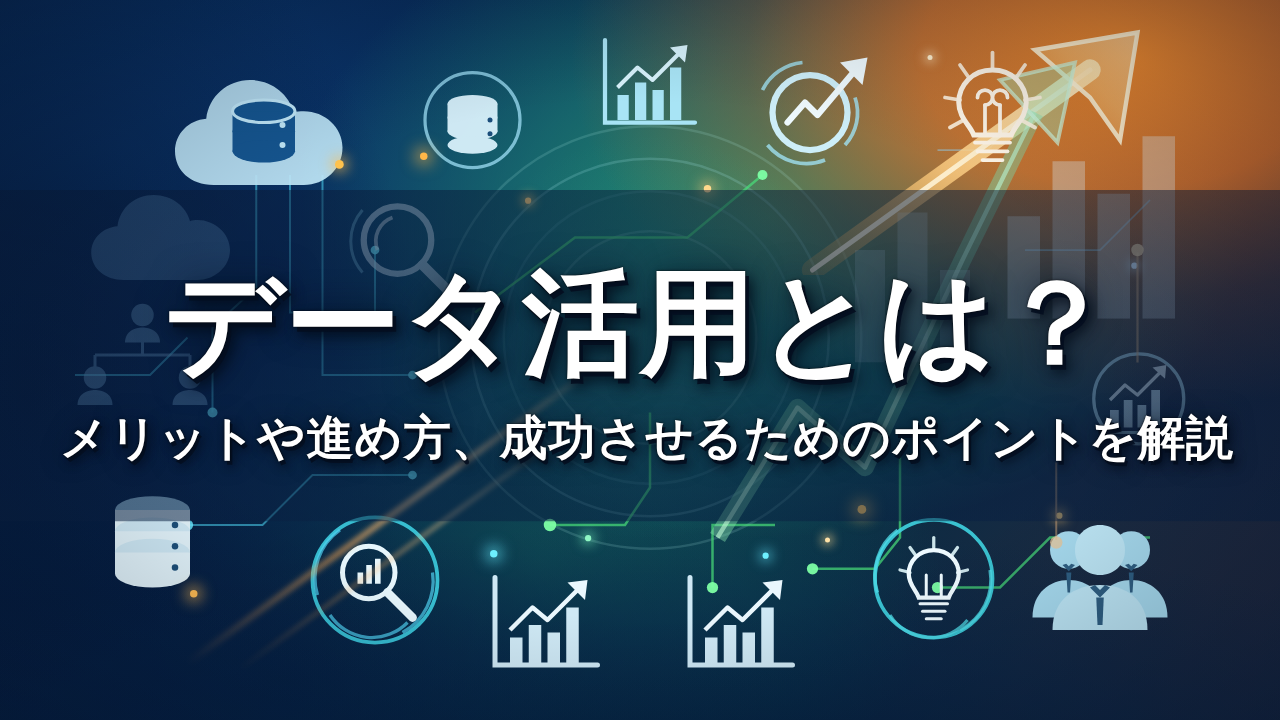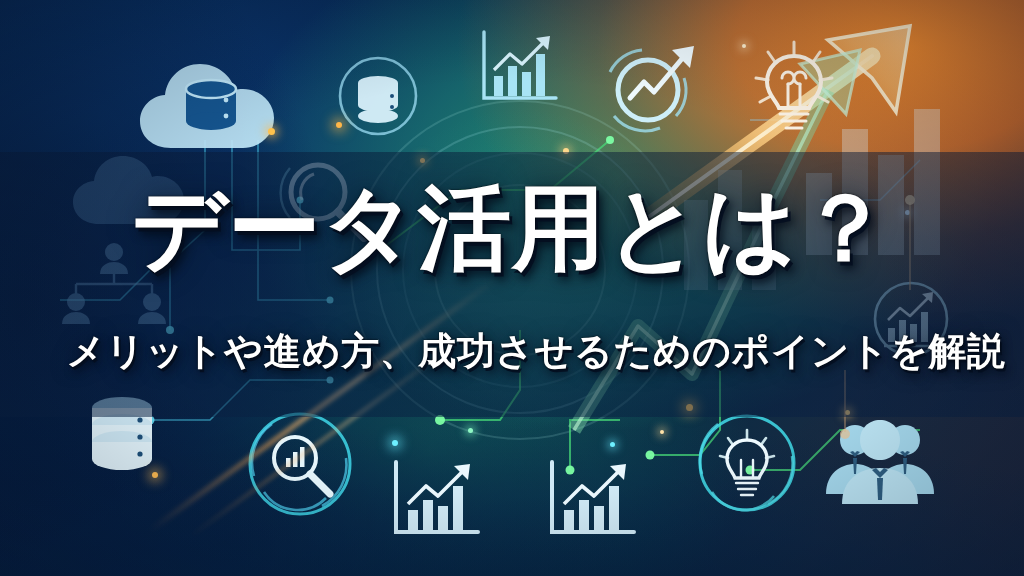--- a/index.html
+++ b/index.html
@@ -45,37 +45,37 @@
   .dot { position:absolute; border-radius:50%; }
 
   
   #text-band {
     position:absolute; left:0; right:0; top:152px; height:265px;
     background:linear-gradient(180deg, rgba(8,26,56,.50) 0%, rgba(8,28,60,.56) 40%, rgba(9,32,66,.52) 100%);
   }
 
   
   #headline-wrap {
-    position:absolute; left:0; right:0; top:182px;
+    position:absolute; left:0; right:0; top:212px;
     text-align:center; z-index:40;
   }
   #headline {
     display:inline-block;
     font-size:93px; line-height:1.0; font-weight:bold; color:#ffffff;
     letter-spacing:1px;
     text-shadow:
       0 0 2px rgba(0,0,0,.9),
       3px 4px 0 rgba(4,14,32,.92),
       5px 7px 10px rgba(2,10,24,.85),
       0 0 28px rgba(3,14,30,.7);
     white-space:nowrap;
   }
   #subline-wrap {
     position:absolute; left:0; right:0; top:331px;
-    text-align:center; z-index:40;margin-left:48px;
+    z-index:40;margin-left:48px;
   }
   #subline {
     display:inline-block;
     font-size:38px; line-height:1.1; font-weight:bold; color:#ffffff;
     letter-spacing:.5px;
     text-shadow:
       0 0 2px rgba(0,0,0,.9),
       2px 3px 0 rgba(4,14,32,.9),
       3px 5px 8px rgba(2,10,24,.8),
       0 0 20px rgba(3,14,30,.65);

